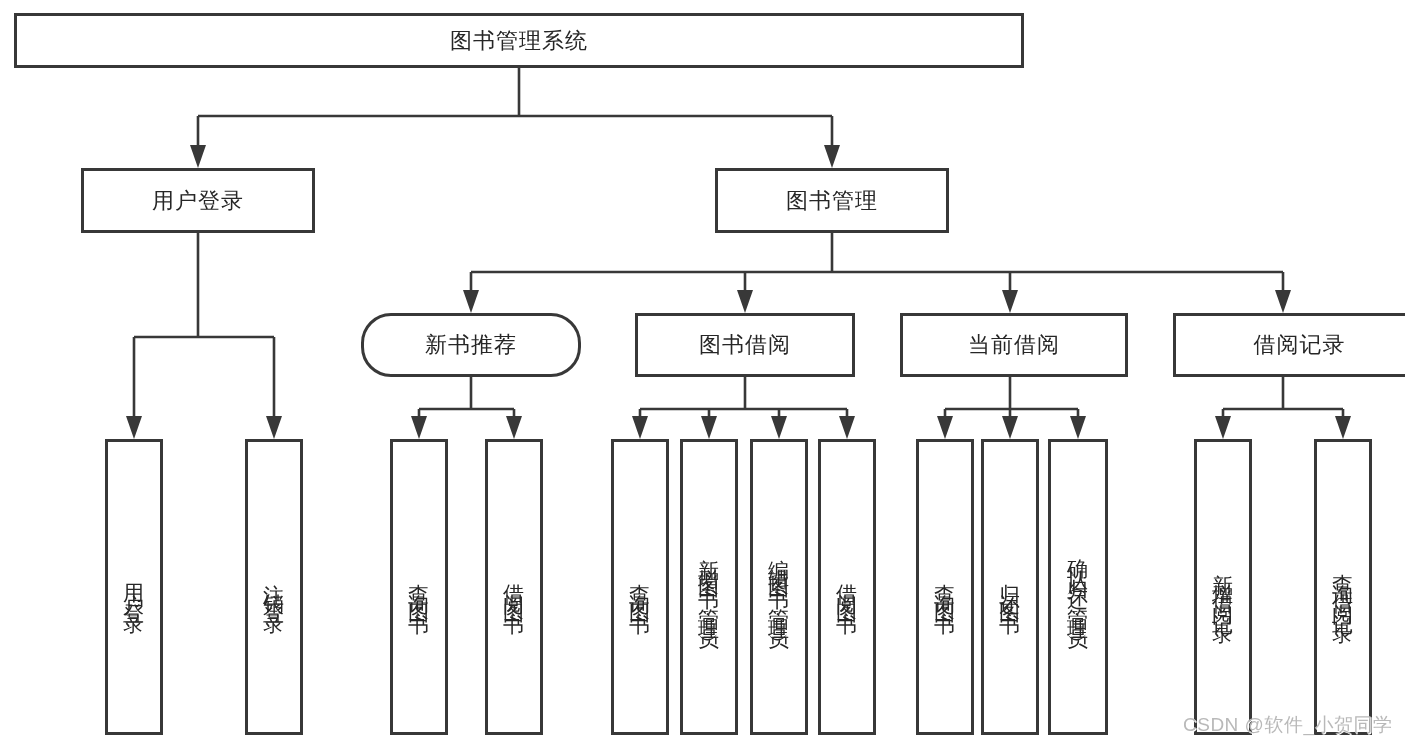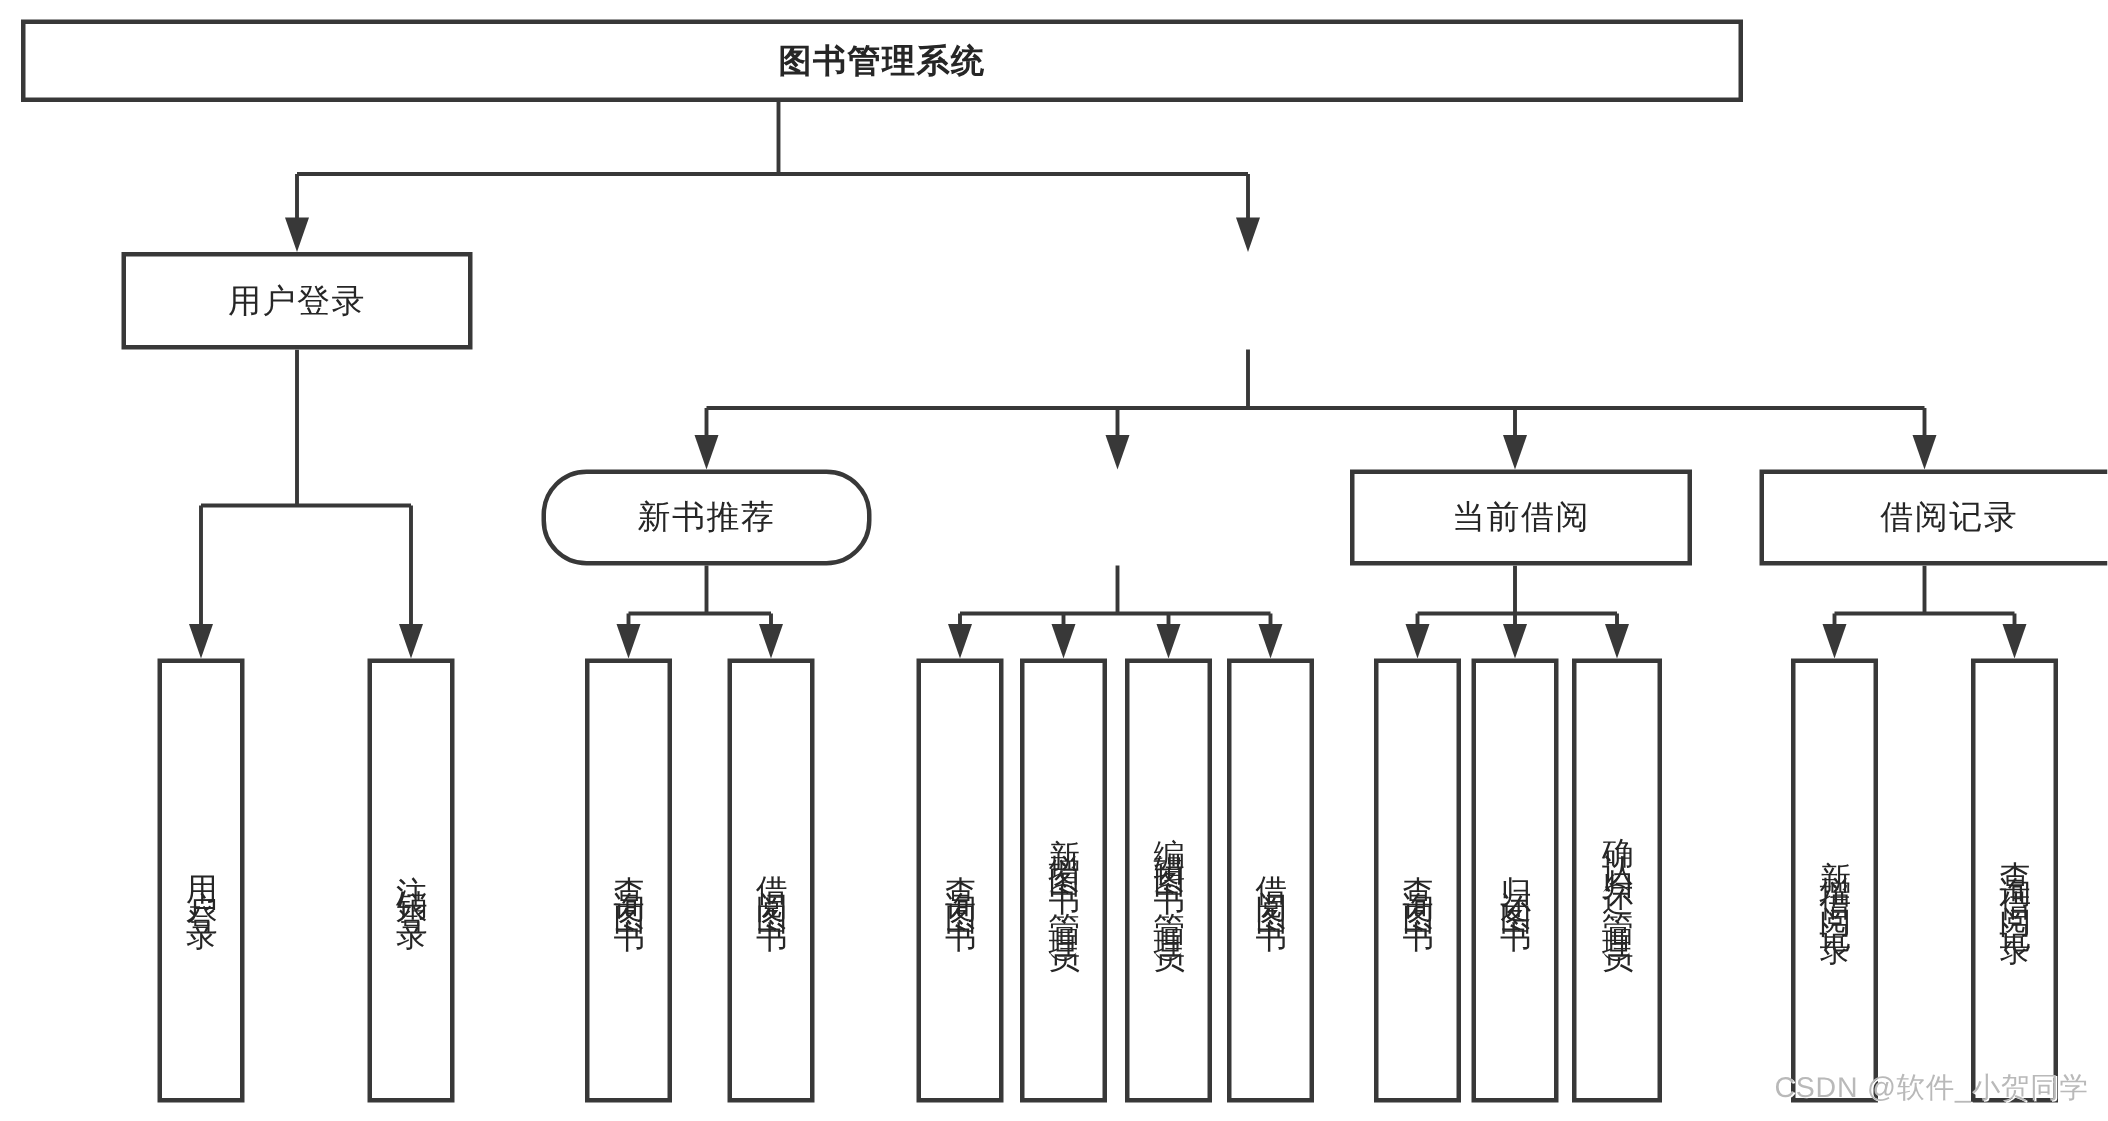--- a/index.html
+++ b/index.html
@@ -102,30 +102,36 @@
       <polygon points="709,439 701,416 717,416" fill="#383838"></polygon>
       <polygon points="779,439 771,416 787,416" fill="#383838"></polygon>
       <polygon points="847,439 839,416 855,416" fill="#383838"></polygon>
       <polygon points="945,439 937,416 953,416" fill="#383838"></polygon>
       <polygon points="1010,439 1002,416 1018,416" fill="#383838"></polygon>
       <polygon points="1078,439 1070,416 1086,416" fill="#383838"></polygon>
       <polygon points="1223,439 1215,416 1231,416" fill="#383838"></polygon>
       <polygon points="1343,439 1335,416 1351,416" fill="#383838"></polygon>
     </svg>
 
-  <div class="node hnode" style="left:14px; top:13px; width:1148px; height:55px;font-weight:bold;">
+  <div class="node hnode" style="left:14px; top:13px; width:1010px; height:55px;">
     <span>图书管理系统</span>
   </div>
 
   <div class="node hnode" style="left:81px; top:168px; width:234px; height:65px;">
     <span>用户登录</span>
   </div>
+  <div class="node hnode" style="left:715px; top:168px; width:234px; height:65px;">
+    <span>图书管理</span>
+  </div>
 
   <div class="node hnode" style="left:361px; top:313px; width:220px; height:64px;border-radius:30px;">
     <span>新书推荐</span>
+  </div>
+  <div class="node hnode" style="left:635px; top:313px; width:220px; height:64px;">
+    <span>图书借阅</span>
   </div>
   <div class="node hnode" style="left:900px; top:313px; width:228px; height:64px;">
     <span>当前借阅</span>
   </div>
   <div class="node hnode" style="left:1173px; top:313px; width:253px; height:64px;">
     <span>借阅记录</span>
   </div>
 
   <div class="node vnode" style="left:105px; top:439px; width:58px; height:296px;">
     <span class="vtext">用户登录</span>

